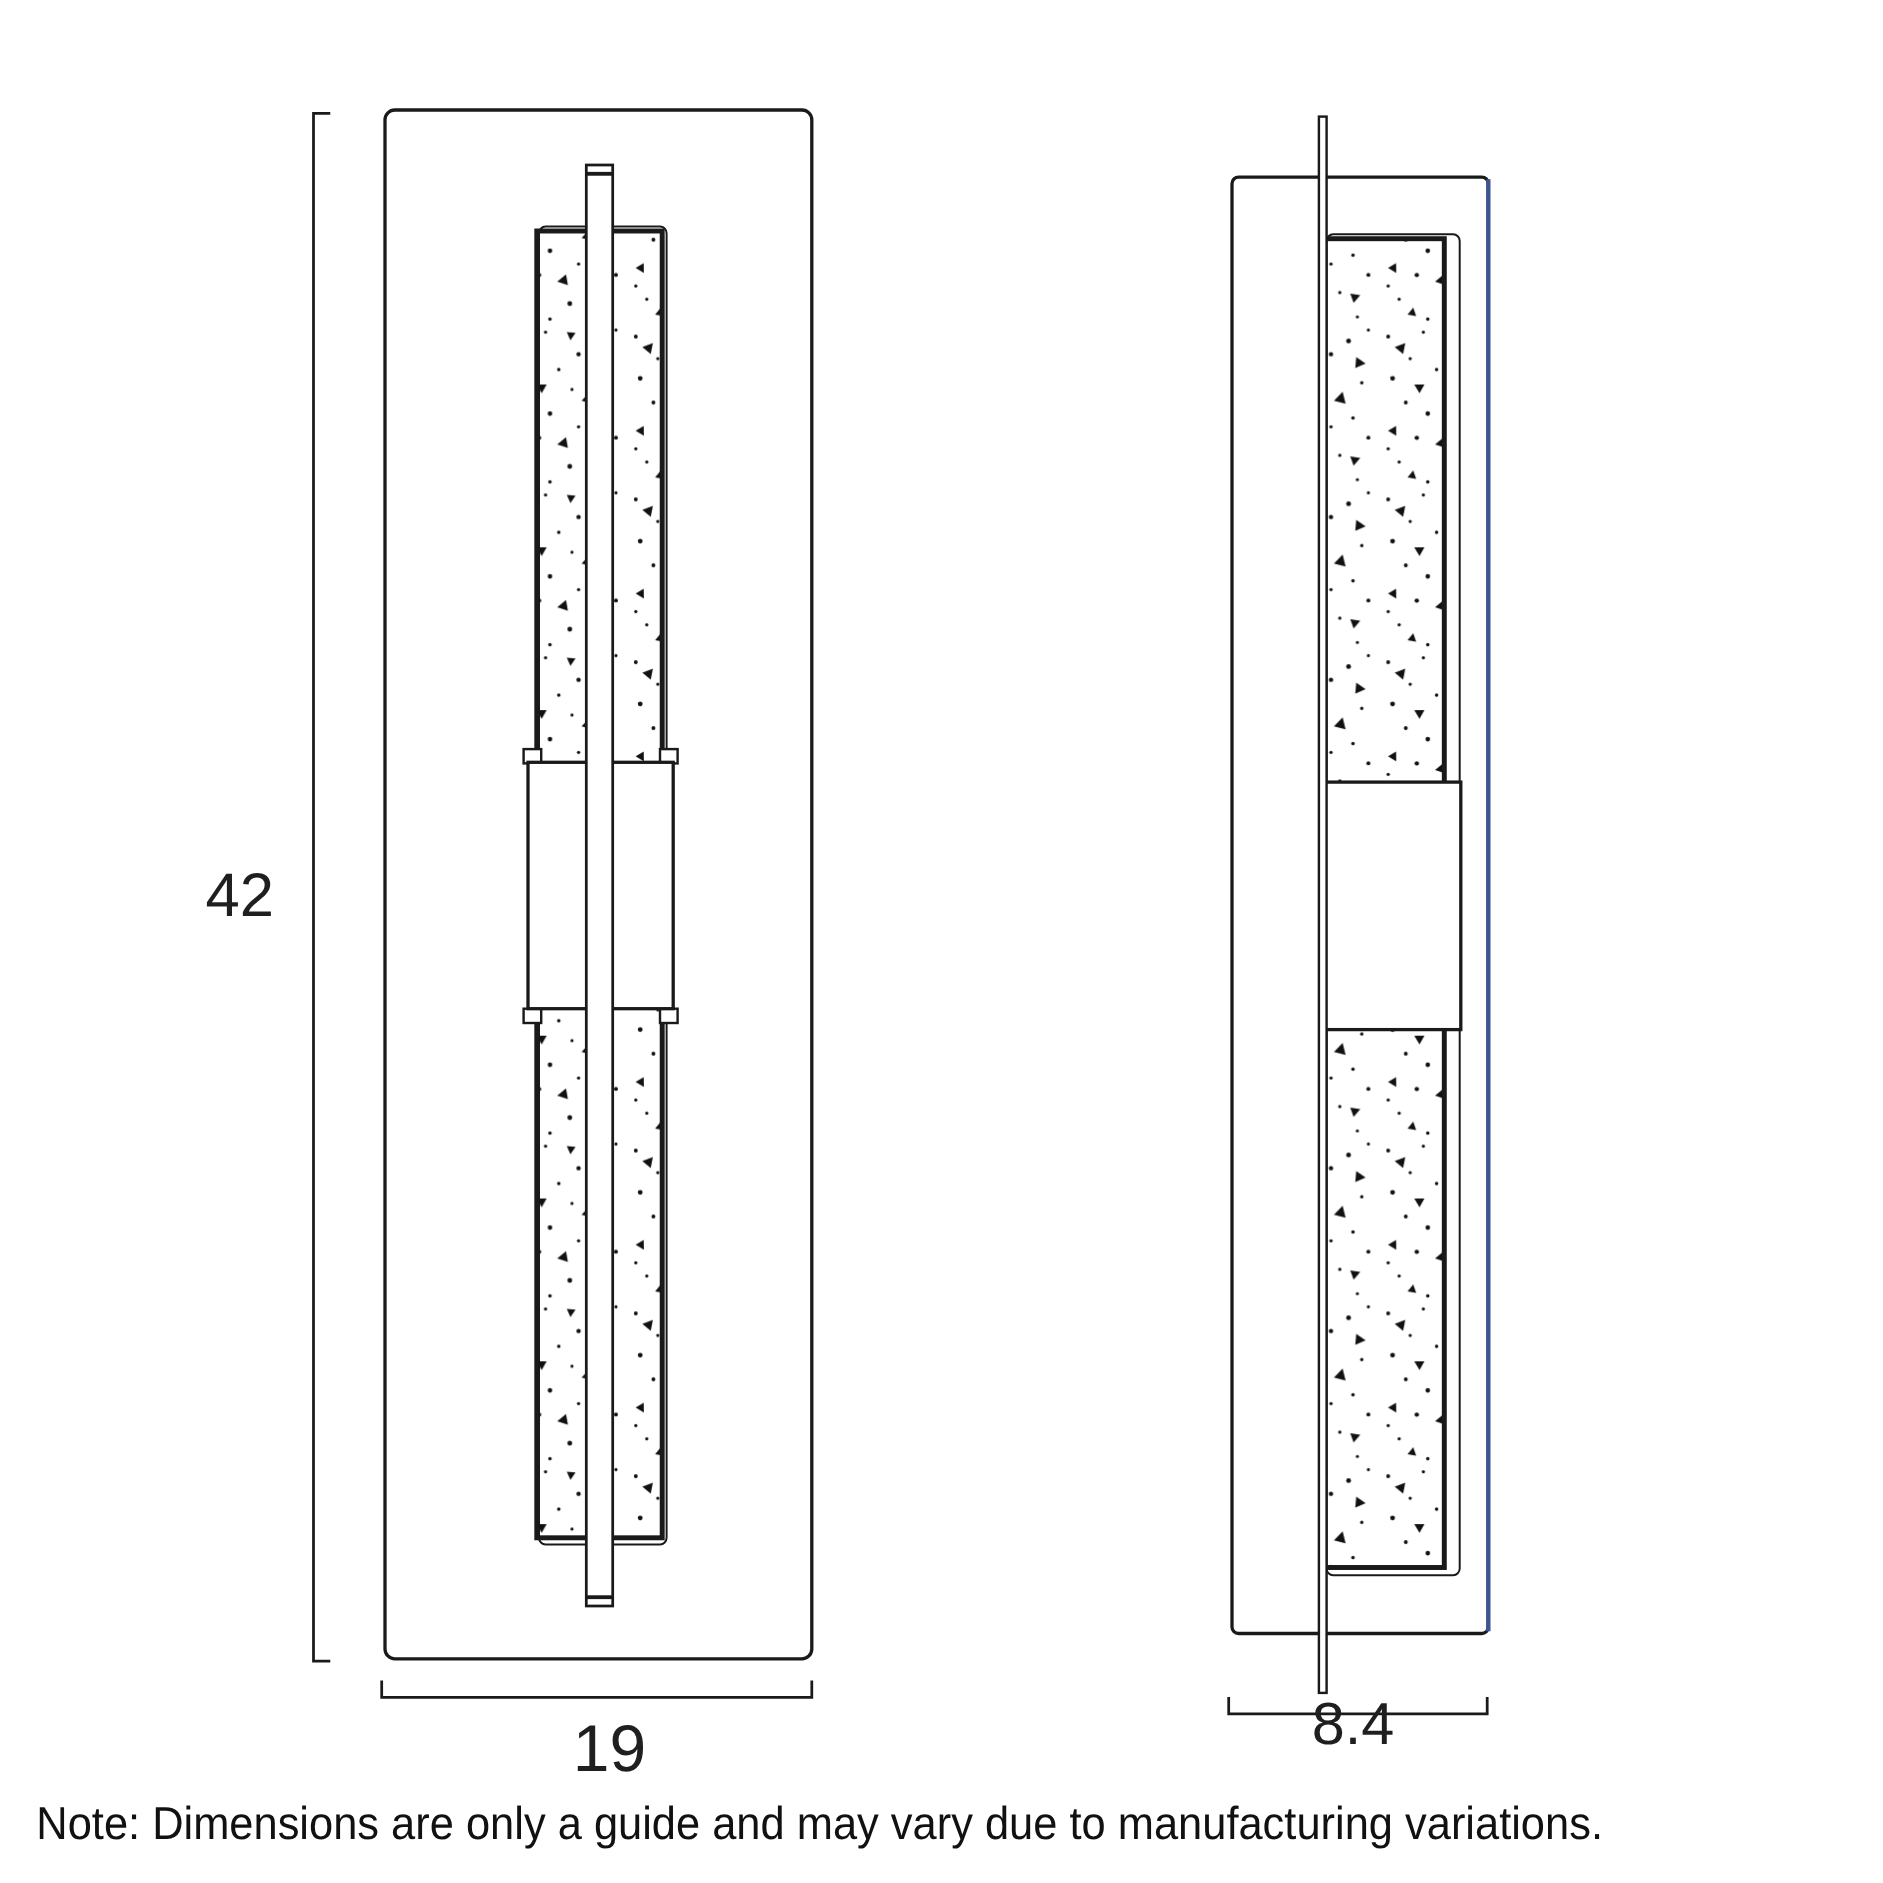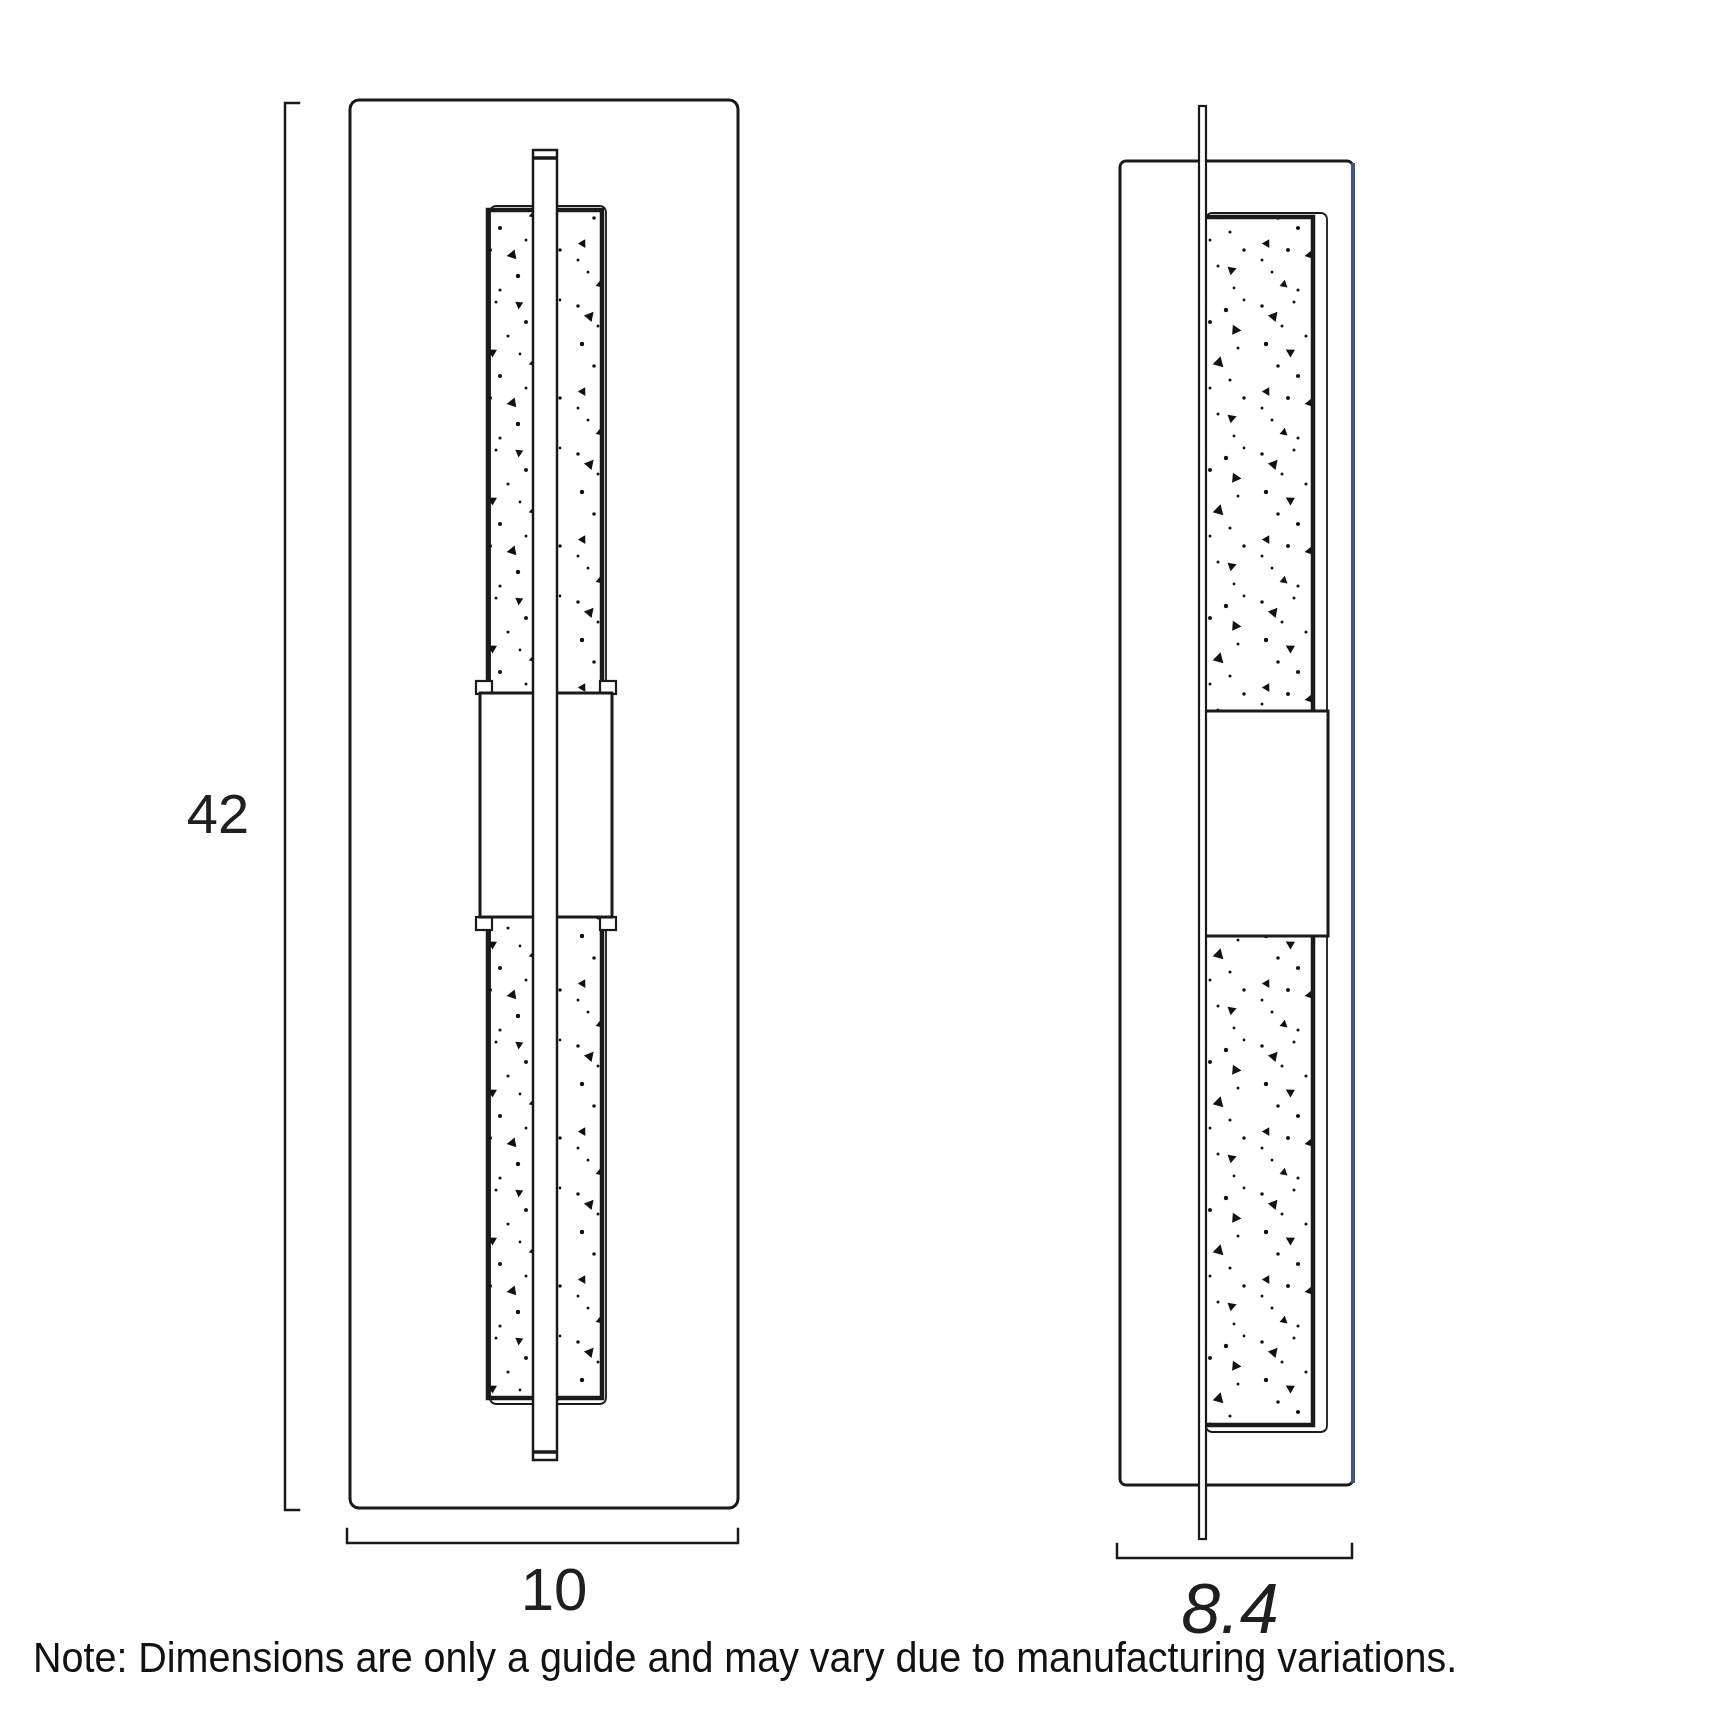--- a/index.html
+++ b/index.html
@@ -8,21 +8,21 @@
     font-family:"Liberation Sans",sans-serif;color:#1a1a1a;
   }
   .canvas{position:absolute;left:0;top:0;width:1712px;height:1712px;}
   svg.drawing{position:absolute;left:0;top:0;}
   .dim-label{
     position:absolute;line-height:1;text-align:center;color:#1f1f1f;
     font-family:"Liberation Sans",sans-serif;
   }
   #label-height{left:158px;top:786px;width:120px;font-size:56px;}
   #label-width{left:494px;top:1560px;width:120px;font-size:60px;}
-  #label-depth{left:1155px;top:1574px;width:150px;font-size:70px;font-style:italic;}
+  #label-depth{left:1155px;top:1540px;width:150px;font-size:54px;}
   #note{
     position:absolute;left:33px;top:1634px;font-size:42px;color:#111;
     white-space:nowrap;transform:scaleX(0.94);transform-origin:0 0;
   }
 </style>
 </head>
 <body>
 
 <div class="canvas">
 
@@ -102,19 +102,19 @@
 
     <g stroke="#1a1a1a" fill="none" stroke-width="2.5" stroke-linecap="square">
       <path d="M299,103 H285 V1510 H299"></path>
       <path d="M347,1529 V1543 H738 V1529"></path>
       <path d="M1117,1544 V1558 H1352 V1544"></path>
     </g>
   </svg>
 
   <div class="dim-label" id="label-height">42</div>
 
-  <div class="dim-label" id="label-width">10</div>
+  <div class="dim-label" id="label-width">19</div>
 
   <div class="dim-label" id="label-depth">8.4</div>
 
   <div id="note">Note: Dimensions are only a guide and may vary due to manufacturing variations.</div>
 
 </div>
 
 </body></html>

